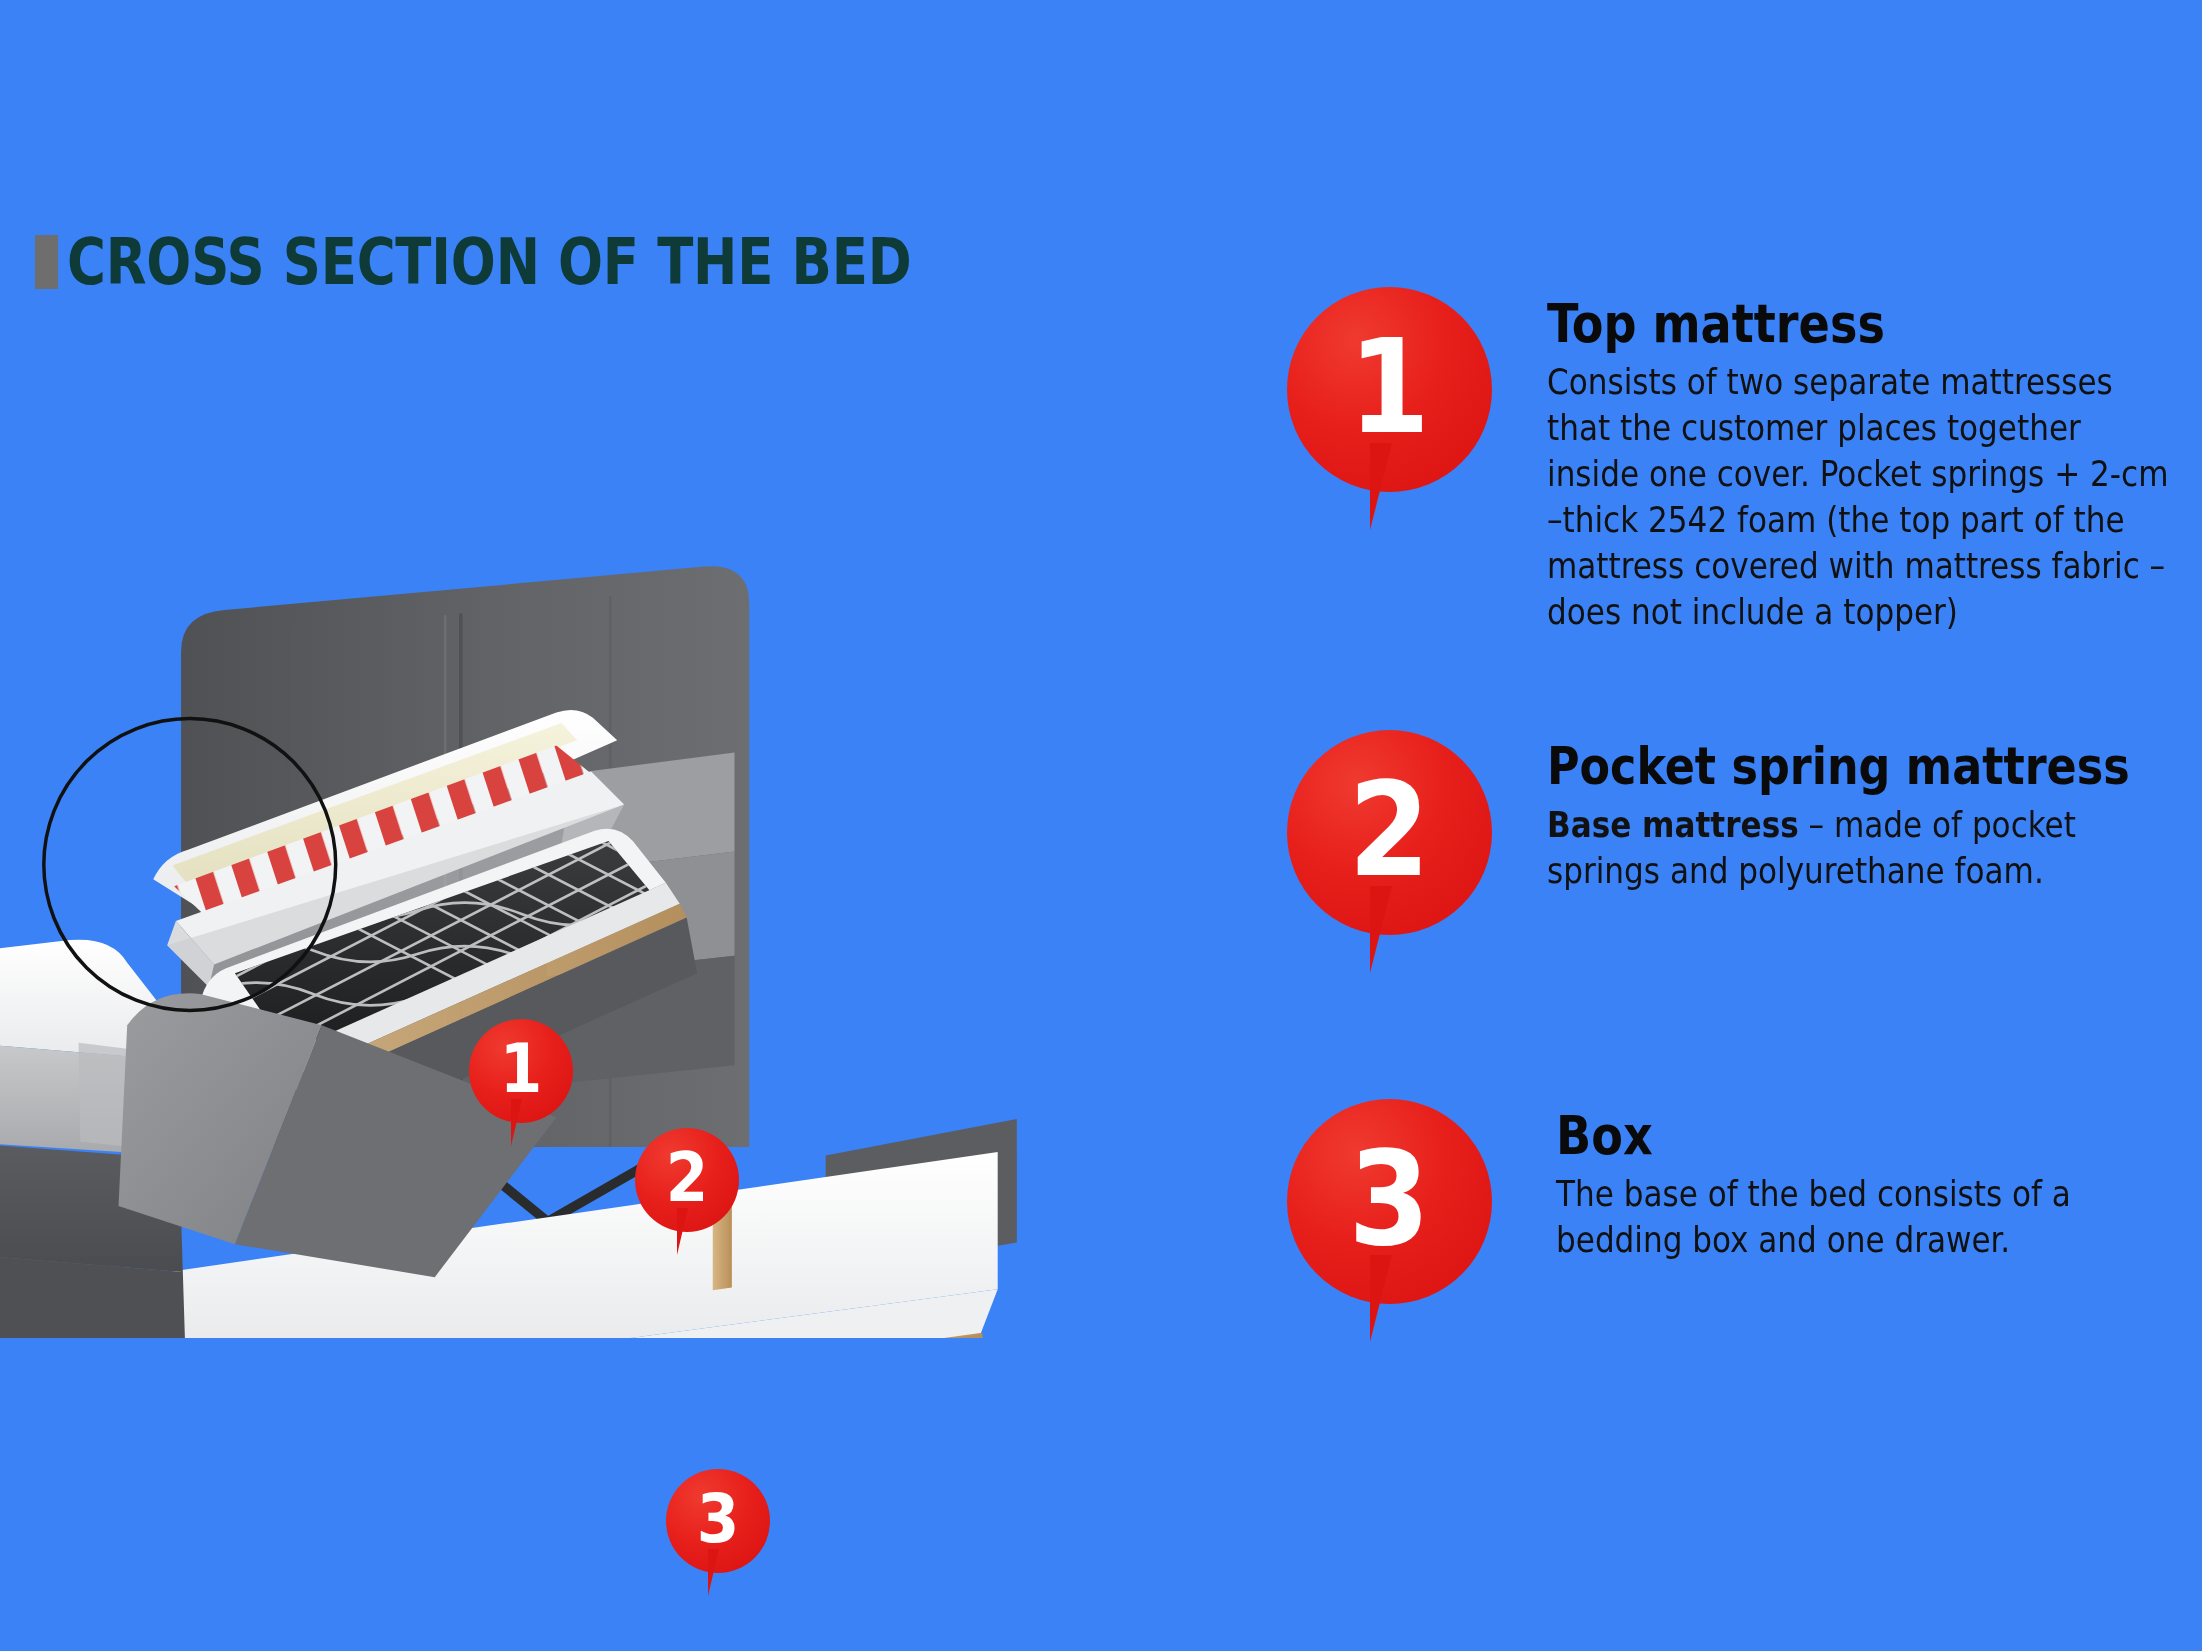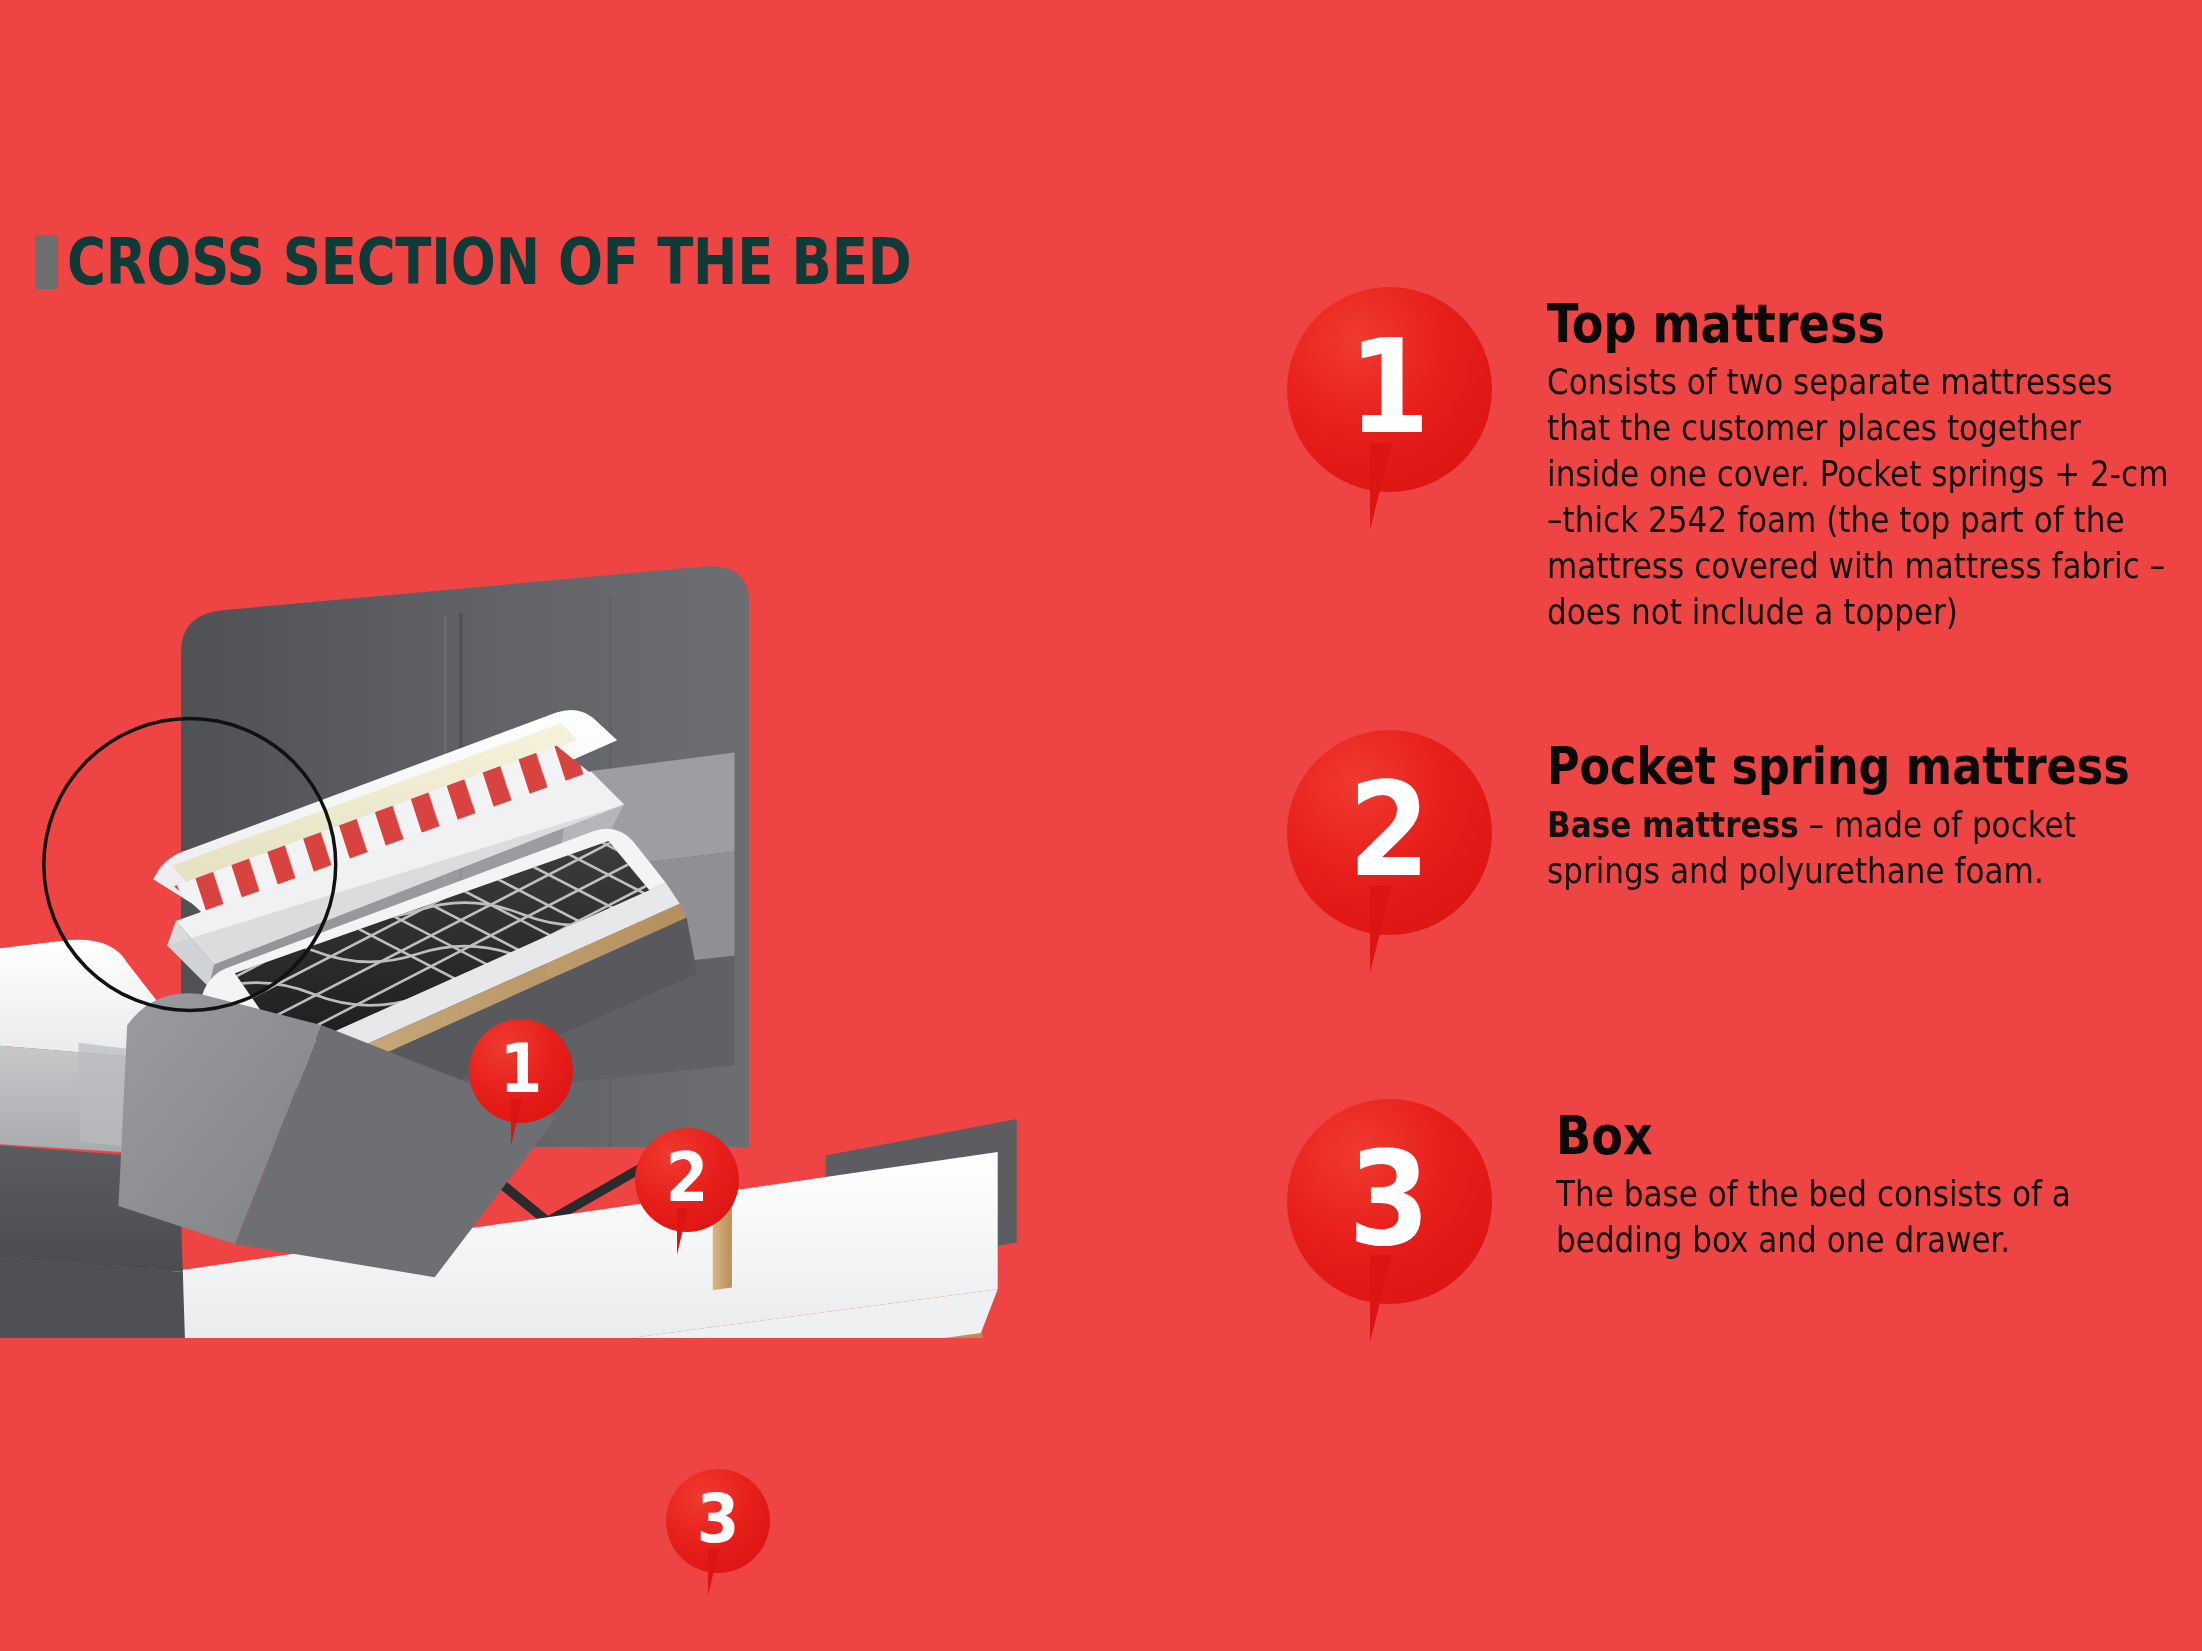--- a/index.html
+++ b/index.html
@@ -7,21 +7,21 @@
     width: 2202px;
     height: 1651px;
     background: #ffffff;
     font-family: "Liberation Sans", sans-serif;
     overflow: hidden;
   }
   .page {
     position: relative;
     width: 2202px;
     height: 1651px;
-    background: #ef4444;
+    background: #3b82f6;
     padding-left: 32px;
   }
 
   
   .title-row {
     position: absolute;
     left: 35px;
     top: 228px;
     display: flex;
     align-items: center;

